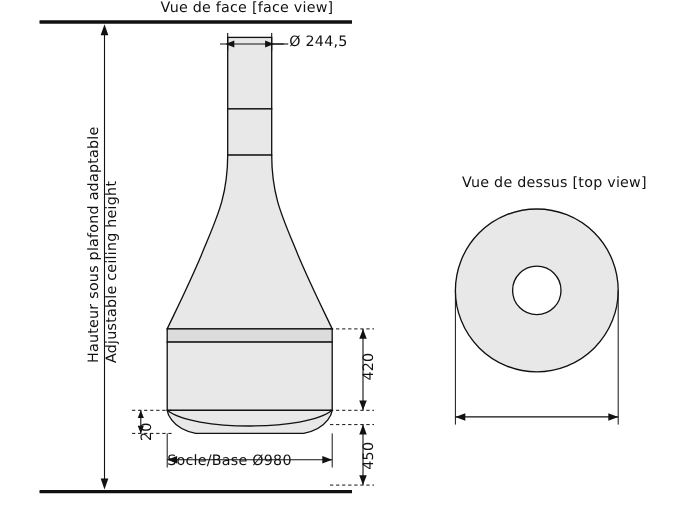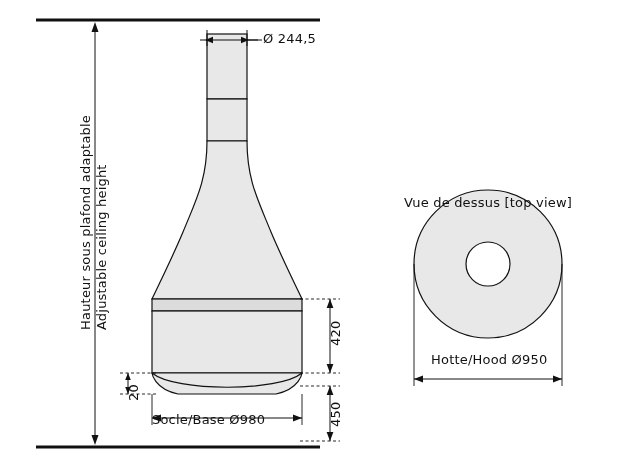--- a/index.html
+++ b/index.html
@@ -119,29 +119,29 @@
     <g>
       <line x1="414" y1="264" x2="414" y2="386" stroke="#111111" stroke-width="0.9"></line>
       <line x1="562" y1="264" x2="562" y2="386" stroke="#111111" stroke-width="0.9"></line>
       <line x1="414" y1="379" x2="562" y2="379" stroke="#111111" stroke-width="1"></line>
       <path d="M414,379 L423,375.6 L423,382.4 Z" fill="#111111"></path>
       <path d="M562,379 L553,375.6 L553,382.4 Z" fill="#111111"></path>
     </g>
 
   </svg>
 
+  <div class="lbl" style="left:146px; top:0px;">Vue de face [face view]</div>
 
   <div class="lbl" style="left:263px; top:31px;">Ø 244,5</div>
 
   <div class="lbl rot90" style="left:78px; top:330px;">Hauteur sous plafond adaptable</div>
   <div class="lbl rot90" style="left:94px; top:330px;">Adjustable ceiling height</div>
 
   <div class="lbl rot90" style="left:328px; top:346px;">420</div>
   <div class="lbl rot90" style="left:328px; top:427px;">450</div>
   <div class="lbl rot90" style="left:126px; top:401px;">20</div>
 
   <div class="lbl" style="left:152px; top:412px;">Socle/Base Ø980</div>
 
-  <div class="lbl" style="left:404px; top:159px;margin-top:36px;">Vue de dessus [top view]</div>
+  <div class="lbl" style="left:420px; top:159px;">Vue de dessus [top view]</div>
 
-  <div class="lbl" style="left:431px; top:352px;">Hotte/Hood Ø950</div>
 
 </div>
 
 </body></html>

